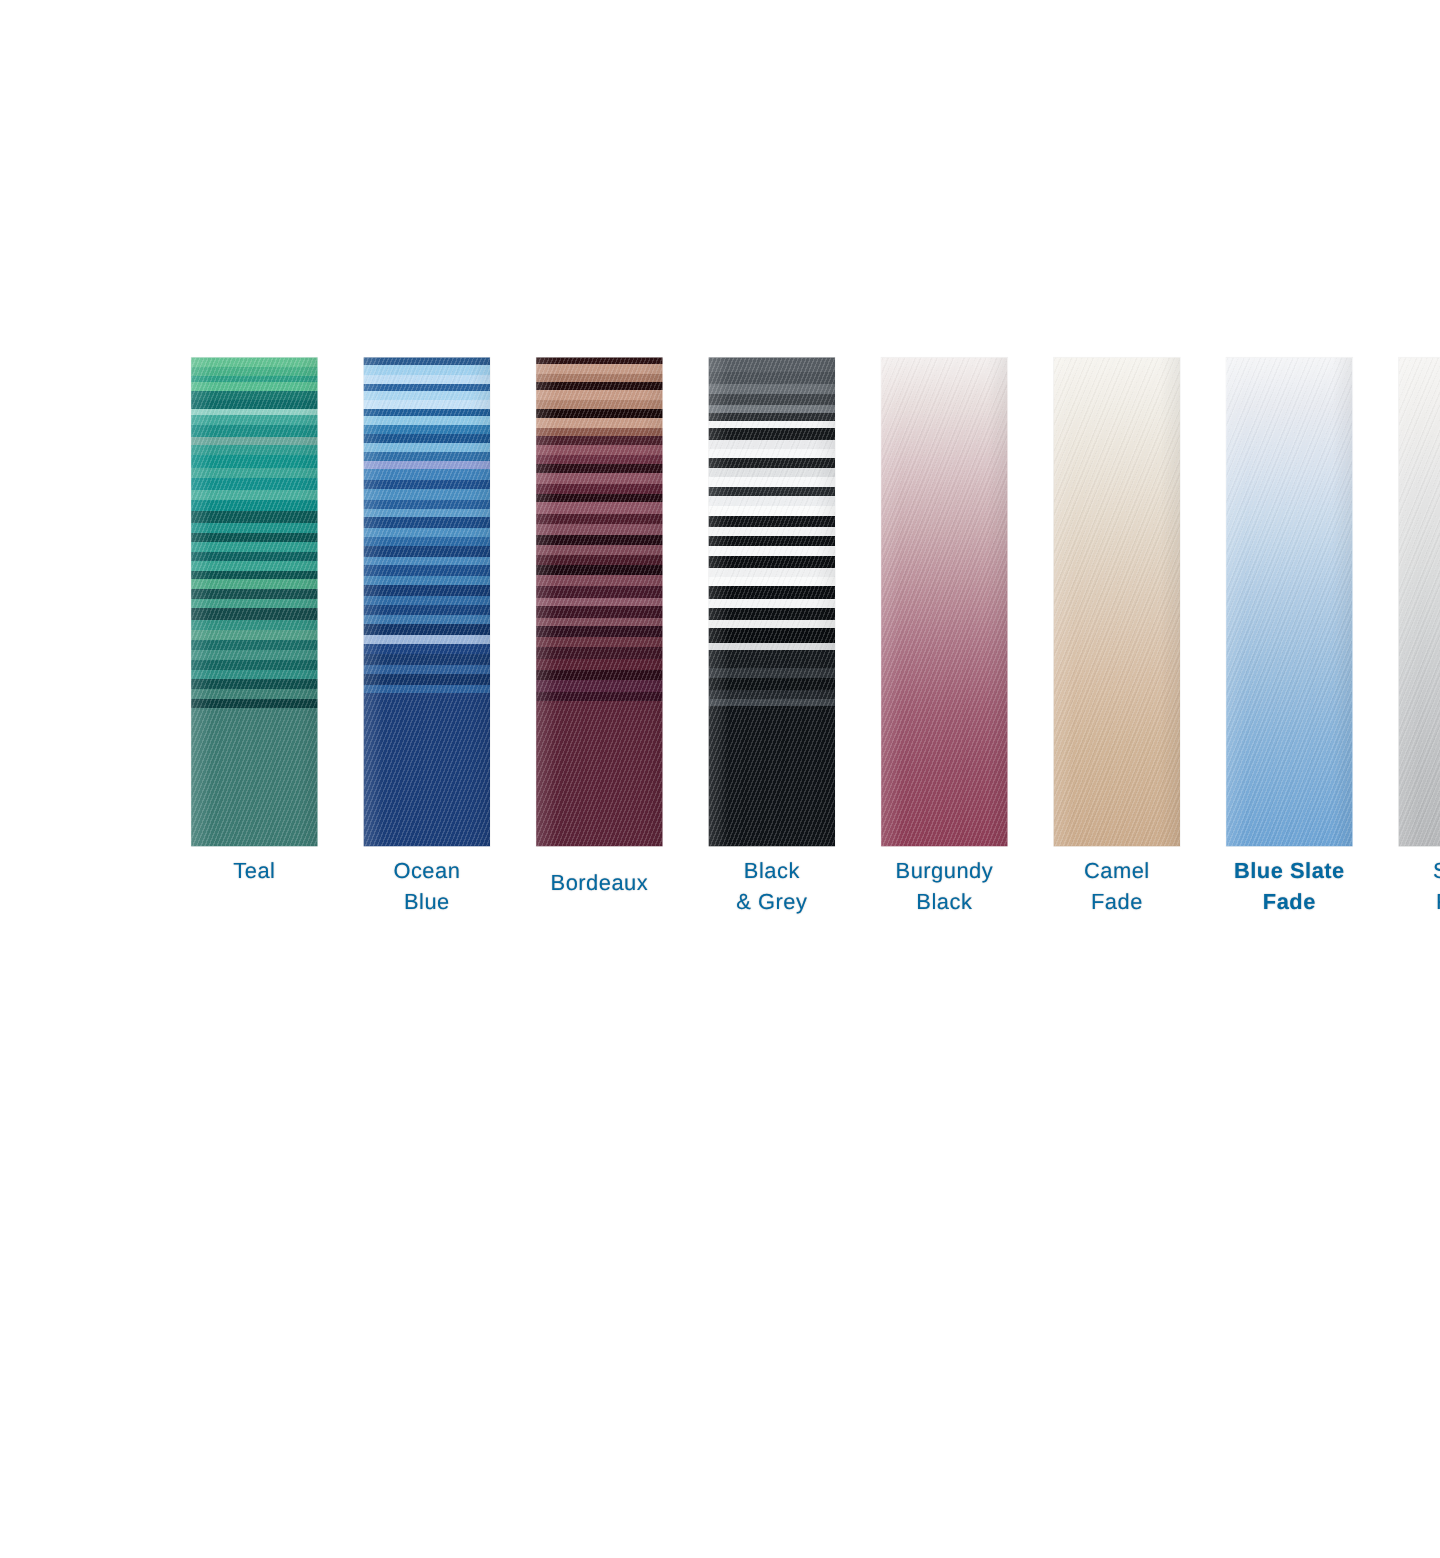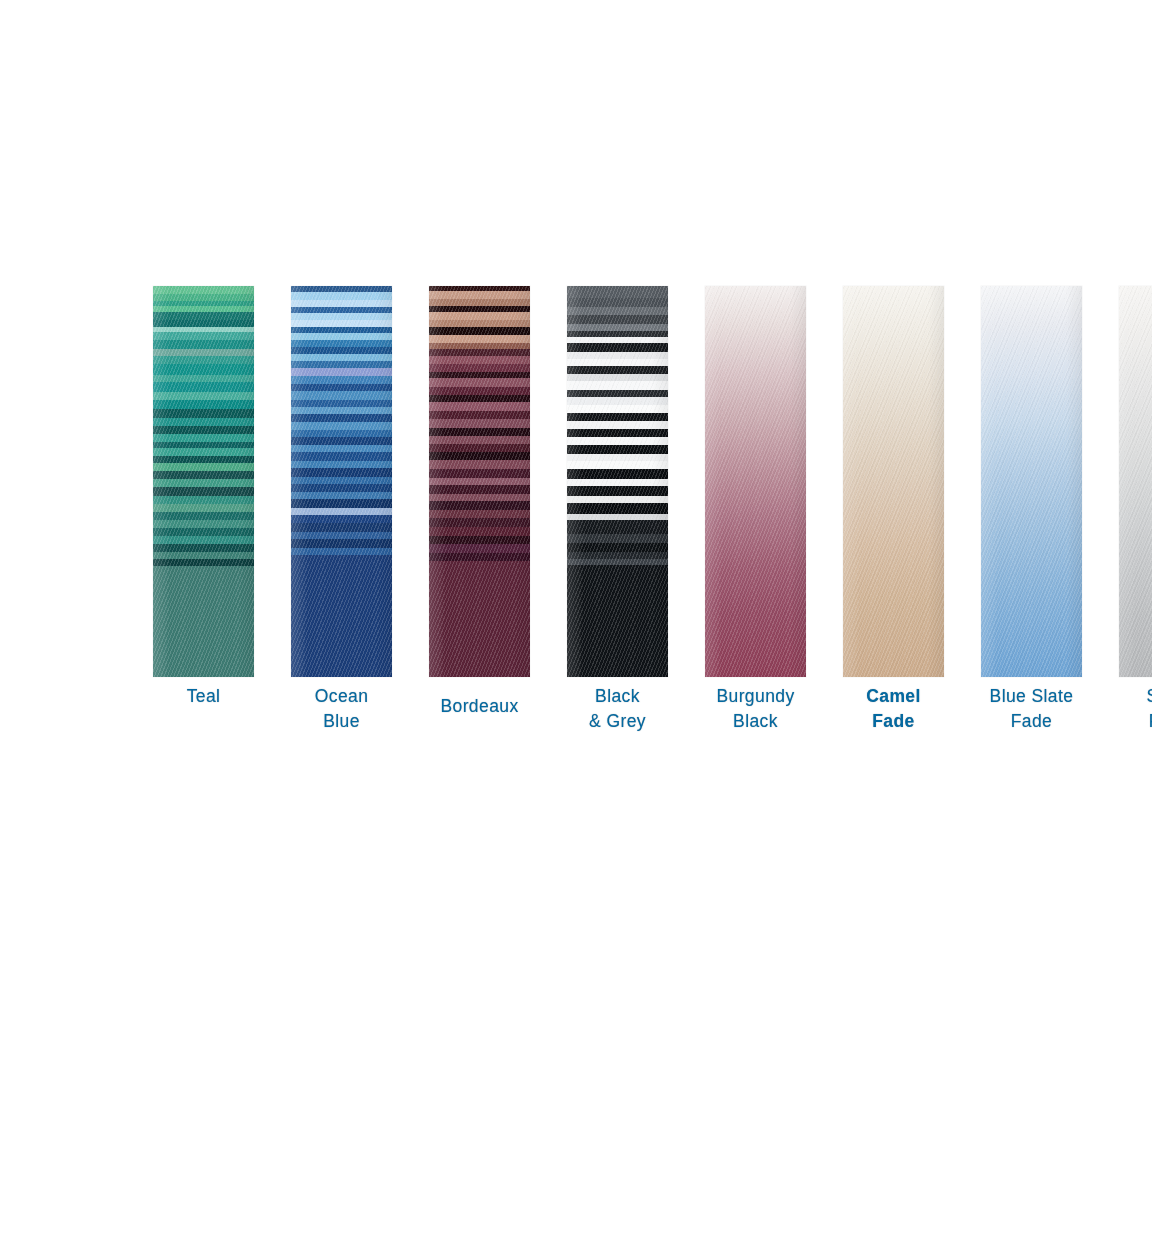--- a/index.html
+++ b/index.html
@@ -118,29 +118,29 @@
           <div class="chip-sheen"></div>
         </div>
         <div class="swatch-label" style="width: 127px;">Burgundy
 Black</div>
       </div>
       <div class="swatch-cell" style="margin-right: 11px;">
         <div class="swatch-chip" style="width: 101px; height: 391px; background: linear-gradient(rgb(246, 244, 239) 0%, rgb(239, 235, 227) 12%, rgb(232, 224, 212) 25%, rgb(225, 212, 196) 38%, rgb(219, 200, 180) 52%, rgb(214, 189, 164) 66%, rgb(208, 180, 151) 80%, rgb(203, 171, 140) 100%);">
           <div class="chip-texture"></div>
           <div class="chip-sheen"></div>
         </div>
-        <div class="swatch-label" style="width: 127px; font-weight: bold;">Camel
+        <div class="swatch-label" style="width: 127px;">Camel
 Fade</div>
       </div>
       <div class="swatch-cell" style="margin-right: 11px;">
         <div class="swatch-chip" style="width: 101px; height: 391px; background: linear-gradient(rgb(244, 245, 247) 0%, rgb(231, 234, 240) 10%, rgb(216, 226, 238) 22%, rgb(197, 216, 234) 35%, rgb(176, 203, 228) 48%, rgb(156, 191, 222) 62%, rgb(134, 178, 217) 78%, rgb(109, 163, 212) 100%);">
           <div class="chip-texture"></div>
           <div class="chip-sheen"></div>
         </div>
-        <div class="swatch-label" style="width: 127px;">Blue Slate
+        <div class="swatch-label" style="width: 127px; font-weight: bold;">Blue Slate
 Fade</div>
       </div>
       <div class="swatch-cell" style="margin-right: 0px;">
         <div class="swatch-chip" style="width: 101px; height: 391px; background: linear-gradient(rgb(246, 245, 243) 0%, rgb(239, 238, 236) 12%, rgb(229, 229, 229) 26%, rgb(220, 221, 221) 40%, rgb(209, 211, 212) 55%, rgb(198, 200, 202) 70%, rgb(188, 190, 192) 85%, rgb(181, 183, 185) 100%);">
           <div class="chip-texture"></div>
           <div class="chip-sheen"></div>
         </div>
         <div class="swatch-label" style="width: 127px;">Silver
 Fade</div>
       </div>

